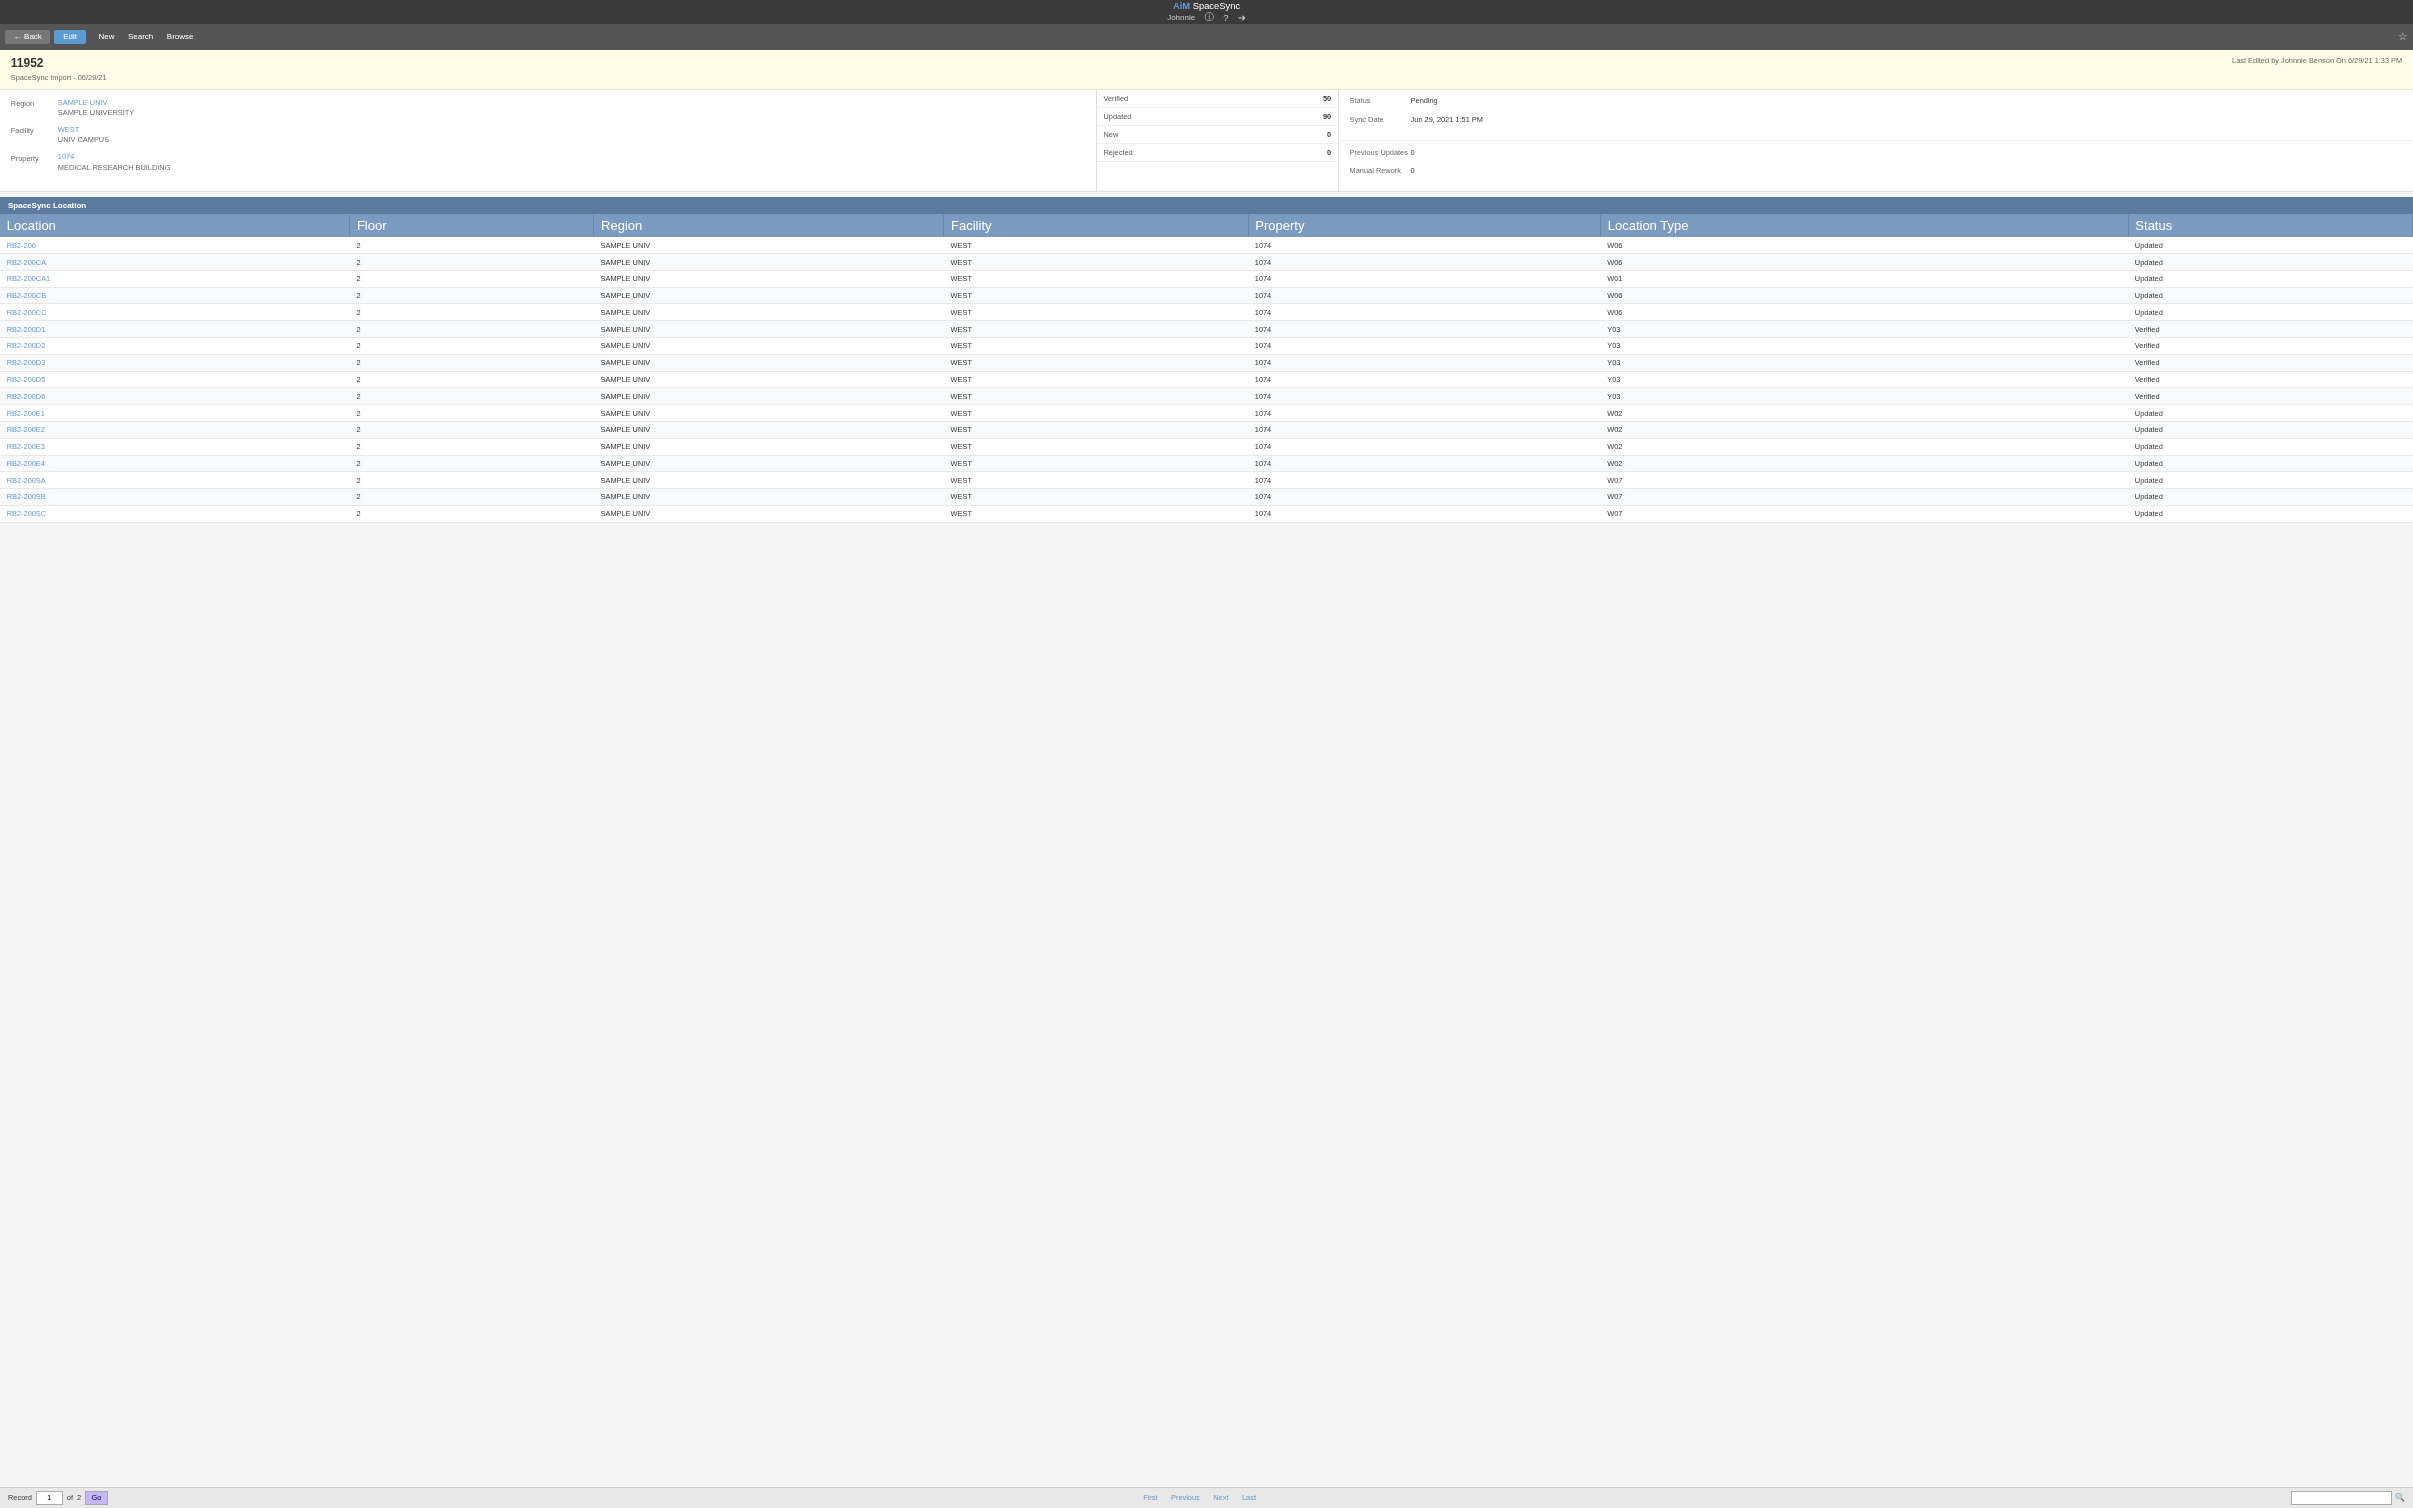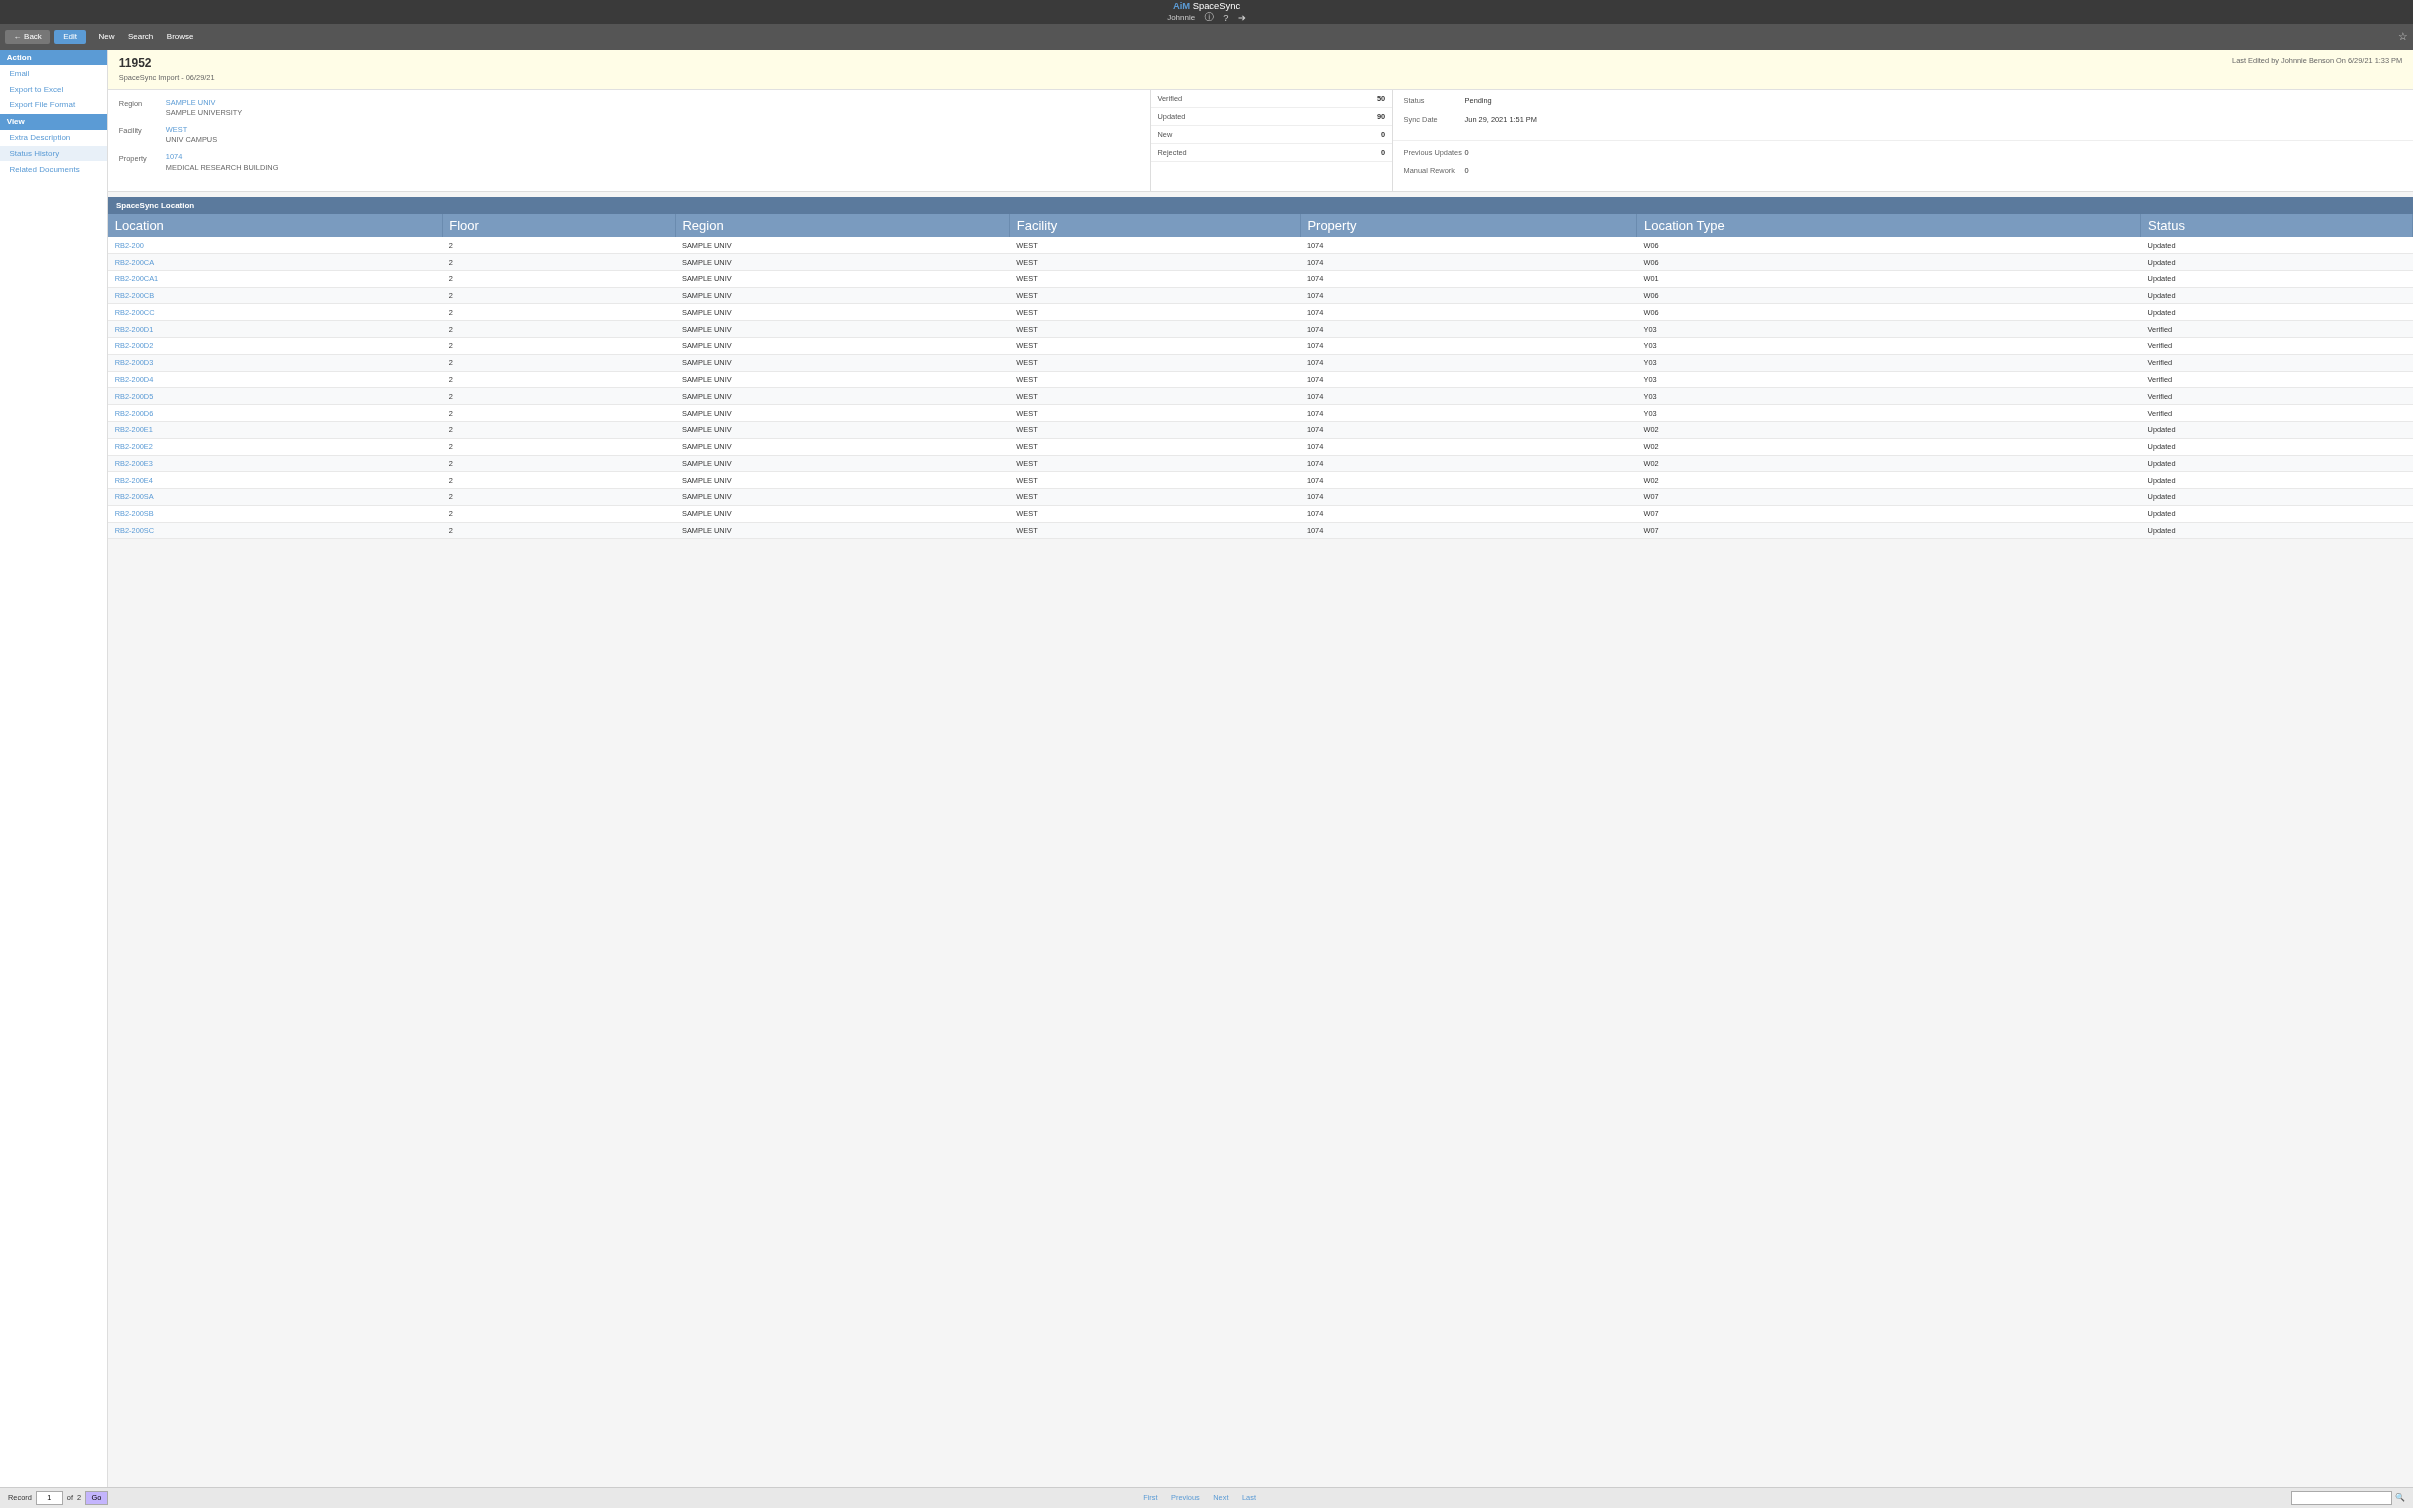--- a/index.html
+++ b/index.html
@@ -252,30 +252,20 @@
   <div class="action-bar-nav">
     <span>New</span>
     <span>Search</span>
     <span>Browse</span>
   </div>
   <span class="action-bar-star">☆</span>
 </div>
 
 <div class="main-layout">
 
-  <div class="sidebar">
-    <div class="sidebar-section-header">Action</div>
-    <div class="sidebar-item">Email</div>
-    <div class="sidebar-item">Export to Excel</div>
-    <div class="sidebar-item">Export File Format</div>
-    <div class="sidebar-section-header view-header">View</div>
-    <div class="sidebar-item">Extra Description</div>
-    <div class="sidebar-item active">Status History</div>
-    <div class="sidebar-item">Related Documents</div>
-  </div>
 
   <div class="content-area">
 
     <div class="record-header">
       <div>
         <div class="record-id">11952</div>
         <div class="record-subtitle">SpaceSync Import - 06/29/21</div>
       </div>
       <div class="record-edit-info">Last Edited by Johnnie Benson On 6/29/21 1:33 PM</div>
     </div>
@@ -434,29 +424,20 @@
           <tr>
       <td class="link-cell">RB2-200D3</td>
       <td>2</td>
       <td>SAMPLE UNIV</td>
       <td>WEST</td>
       <td>1074</td>
       <td>Y03</td>
       <td>Verified</td>
     </tr>
           <tr>
-      <td class="link-cell">RB2-200D4</td>
-      <td>2</td>
-      <td>SAMPLE UNIV</td>
-      <td>WEST</td>
-      <td>1074</td>
-      <td>Y03</td>
-      <td>Verified</td>
-    </tr>
-          <tr>
       <td class="link-cell">RB2-200D5</td>
       <td>2</td>
       <td>SAMPLE UNIV</td>
       <td>WEST</td>
       <td>1074</td>
       <td>Y03</td>
       <td>Verified</td>
     </tr>
           <tr>
       <td class="link-cell">RB2-200D6</td>

